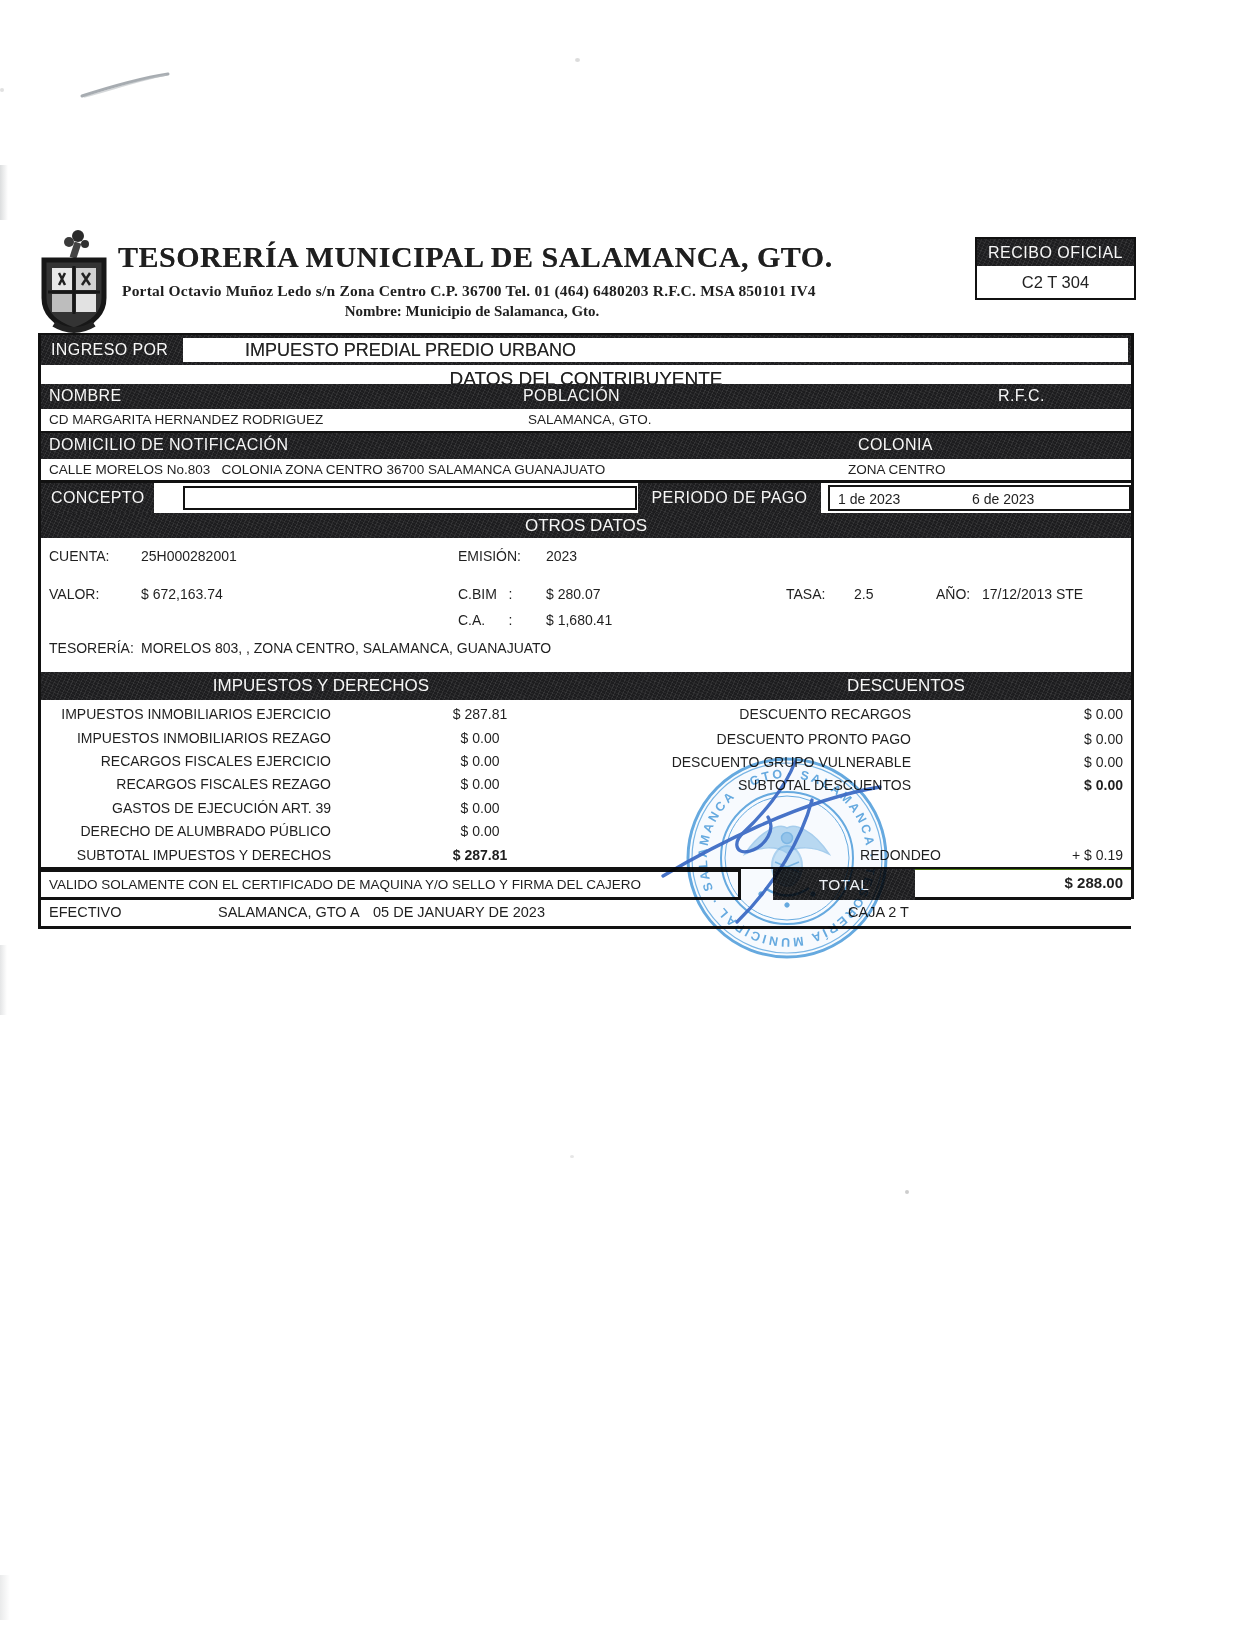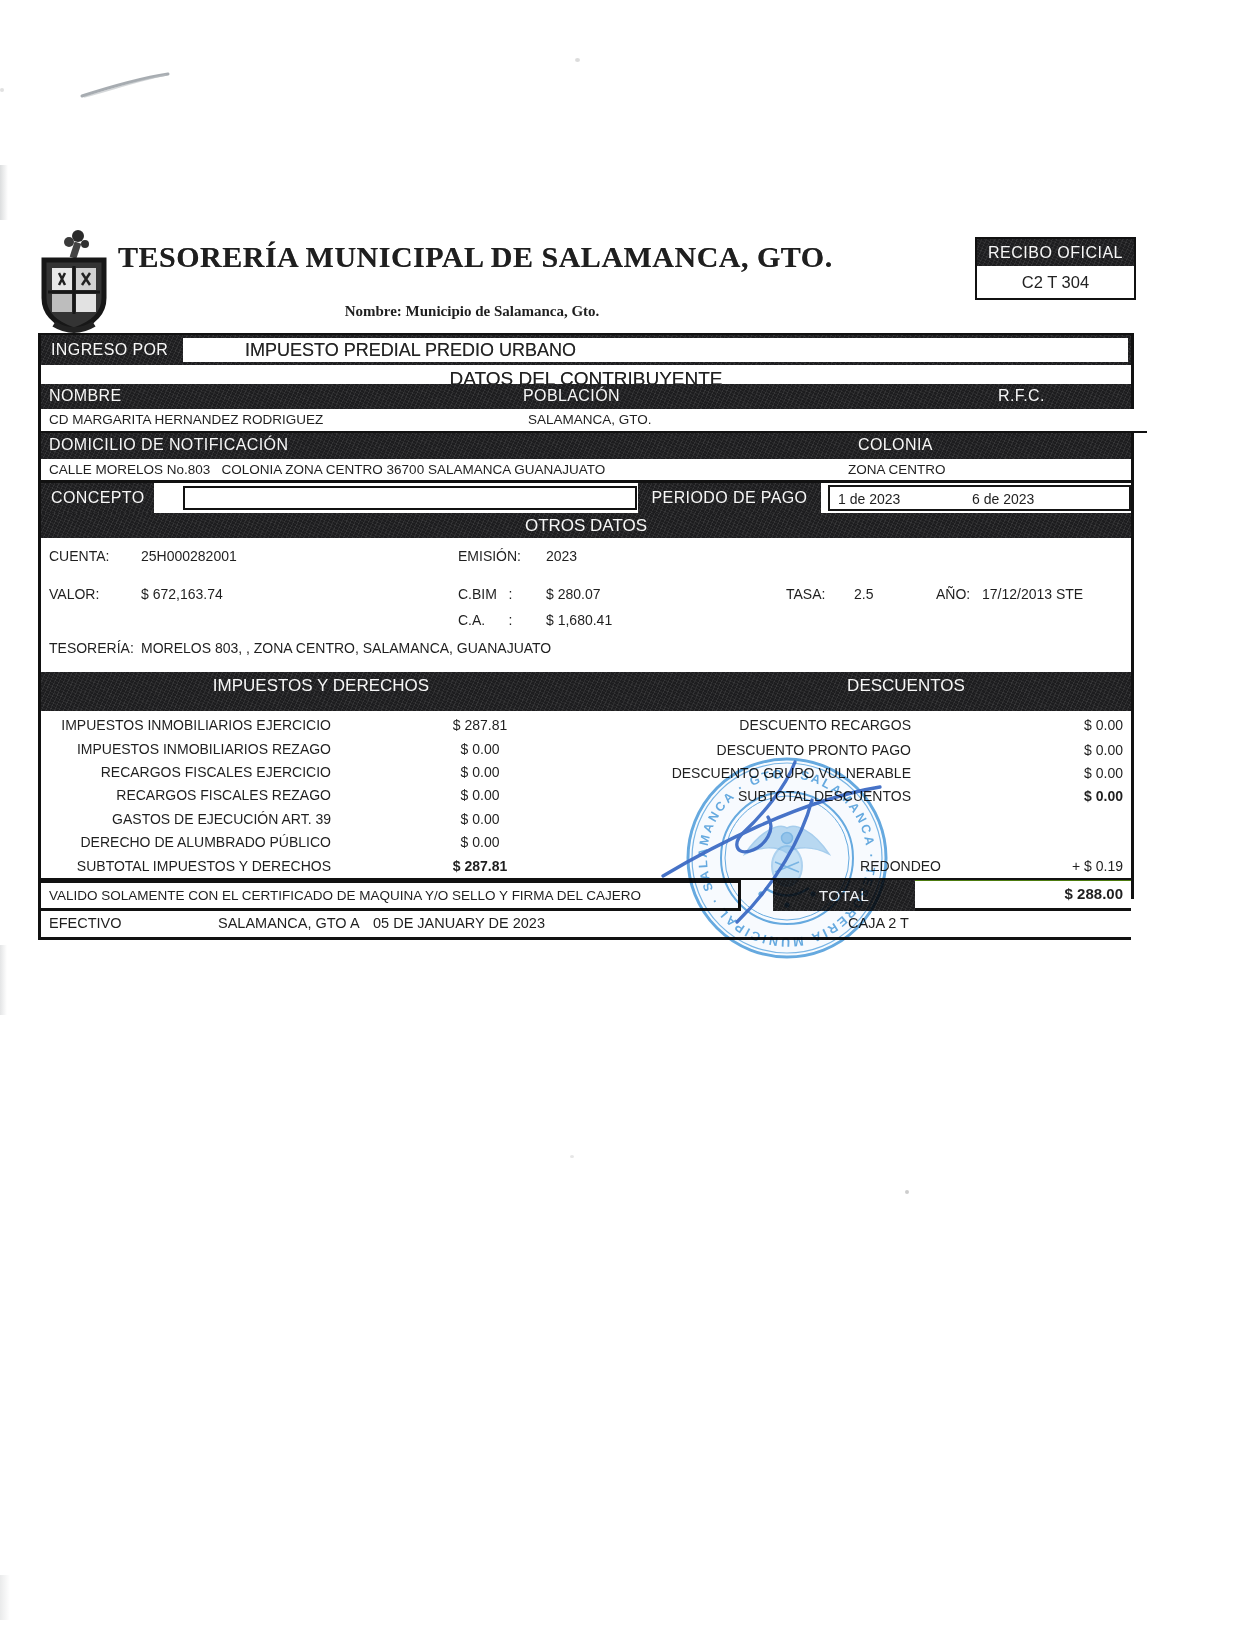--- a/index.html
+++ b/index.html
@@ -33,33 +33,33 @@
   .row{position:relative;width:100%;}
   .row-ingreso{height:30px;border-top:2px solid #111;}
   .ingreso-label{position:absolute;left:0;top:0;bottom:0;width:142px;line-height:30px;padding-left:10px;box-sizing:border-box;}
   .ingreso-value{position:absolute;left:142px;right:3px;top:3px;bottom:3px;background:#fff;
                  line-height:24px;padding-left:62px;font-size:18px;color:#242424;}
   .row-datos{height:19px;background:#fff;text-align:center;line-height:28px;font-size:19px;}
   .row-band-c{height:25px;}
   .row-band-c span,.row-band-e span{position:absolute;top:3px;}
   .row-vals{background:#fff;font-size:13.5px;border-bottom:2px solid #111;}
   .row-vals span{position:absolute;top:3px;}
-  .row-vals-d{height:22px;padding-left:16px;}
+  .row-vals-d{height:22px;}
   .row-band-e{height:26px;}
   .row-vals-f{height:21px;}
   .row-concepto{height:30px;background:#fff;border-top:1px solid #111;}
   .concepto-label{position:absolute;left:0;top:0;bottom:0;width:113px;line-height:30px;padding-left:10px;box-sizing:border-box;}
   .concepto-input{position:absolute;left:142px;width:450px;top:3px;bottom:3px;border:2px solid #111;background:#fff;}
   .periodo-label{position:absolute;left:597px;width:183px;top:0;bottom:0;line-height:30px;text-align:center;}
   .periodo-values{position:absolute;left:787px;right:0;top:2px;bottom:2px;border:2px solid #151515;background:#fff;}
   .periodo-values span{position:absolute;top:4px;font-size:14px;}
   .row-band-otros{height:25px;text-align:center;line-height:25px;font-size:17px;}
   .otros-content{height:134px;background:#fff;font-size:14px;}
   .otros-content span{position:absolute;}
-  .row-band-charges{height:39px;font-size:17px;}
+  .row-band-charges{height:28px;font-size:17px;}
   .bc-left{position:absolute;left:0;width:560px;top:4px;text-align:center;}
   .bc-right{position:absolute;left:640px;right:0;top:4px;text-align:center;}
   .charges{height:167px;background:#fff;font-size:14px;}
   .charges span{position:absolute;}
   .clabel{left:0;width:290px;text-align:right;}
   .cval{left:355px;width:168px;text-align:center;}
   .dlabel{left:540px;width:330px;text-align:right;}
   .dval{right:8px;width:120px;text-align:right;}
   .rlabel{left:540px;width:360px;text-align:right;}
   .row-valido{height:31px;background:#fff;border-top:2px solid #111;}
@@ -113,20 +113,21 @@
     <rect x="20" y="68" width="20" height="18" fill="#bdbdbd"></rect>
     <rect x="44" y="68" width="20" height="18" fill="#e2e2e2"></rect>
     <path d="M27,47 l6,12 m-6,0 l6,-12" stroke="#222" stroke-width="2.5" fill="none"></path>
     <path d="M50,47 l8,12 m0,-12 l-8,12" stroke="#222" stroke-width="2.5" fill="none"></path>
     <line x1="42" y1="40" x2="42" y2="88" stroke="#171717" stroke-width="3"></line>
     <line x1="16" y1="66" x2="68" y2="66" stroke="#171717" stroke-width="3"></line>
     <path d="M22,98 q20,12 40,0" stroke="#222" stroke-width="6" fill="none"></path>
   </svg>
 
   <div class="abs title shadowtxt">TESORERÍA MUNICIPAL DE SALAMANCA, GTO.</div>
+  <div class="abs addr">Portal Octavio Muñoz Ledo s/n Zona Centro C.P. 36700 Tel. 01 (464) 6480203 R.F.C. MSA 850101 IV4</div>
   <div class="abs nameline">Nombre: Municipio de Salamanca, Gto.</div>
 
   <div class="abs recibo-box">
     <div class="recibo-head band">RECIBO OFICIAL</div>
     <div class="recibo-num">C2 T 304</div>
   </div>
 
   <div class="abs form">
     <div class="rborder"></div>
 

